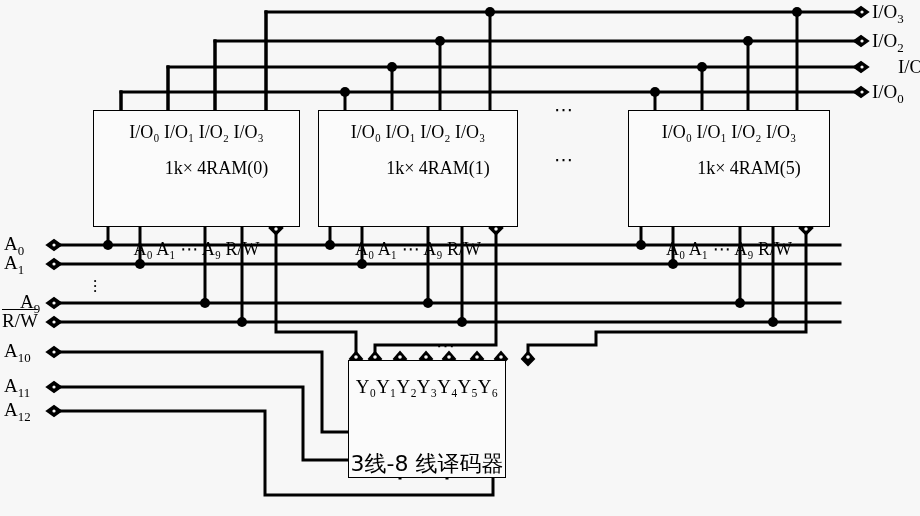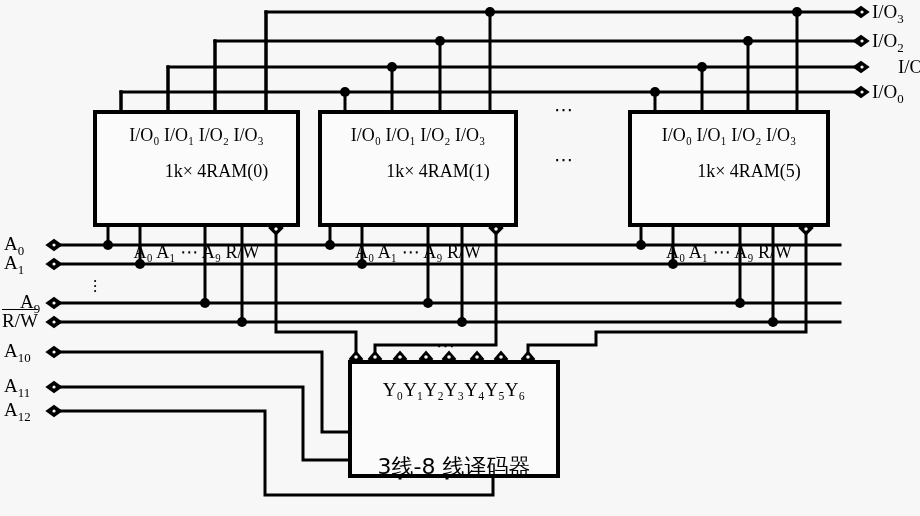--- a/index.html
+++ b/index.html
@@ -8,21 +8,21 @@
     background:#f7f7f7;
     font-family:"Liberation Serif","DejaVu Serif",serif;
     color:#000;
     overflow:hidden;
   }
   #stage{position:relative;width:920px;height:516px;}
   svg#wires{position:absolute;left:0;top:0;width:920px;height:516px;}
 
   .chipbox{
     position:absolute;
-    border:4px solid #000000;
+    border:1px solid #000000;
     background:#fbfbfb;
     box-sizing:border-box;
   }
   .chip-row{
     position:absolute;left:0;right:0;
     text-align:center;
     font-size:18px;
     line-height:1;
     white-space:nowrap;
   }
@@ -234,21 +234,21 @@
     <div class="chip-row r2">1k× 4RAM(1)</div>
     <div class="chip-row r3">A₀ A₁ ⋯ A₉ R/W</div>
   </div>
 
   <div class="chipbox" style="left:628px;top:110px;width:202px;height:117px;">
     <div class="chip-row r1">I/O₀ I/O₁ I/O₂ I/O₃</div>
     <div class="chip-row r2">1k× 4RAM(5)</div>
     <div class="chip-row r3">A₀ A₁ ⋯ A₉ R/W</div>
   </div>
 
-  <div class="chipbox" style="left:348px;top:360px;width:212px;height:118px;">
+  <div class="chipbox" style="left:348px;top:360px;width:158px;height:118px;">
     <div class="dec-row dec-r1">Y₀Y₁Y₂Y₃Y₄Y₅Y₆</div>
     <div class="dec-row dec-r3 cjk">3线-8 线译码器</div>
   </div>
 
   <div class="dots" style="left:554px;top:100px;">⋯</div>
   <div class="dots" style="left:554px;top:150px;">⋯</div>
   <div class="dots" style="left:436px;top:336px;">⋯</div>
 
   <div class="vdots" style="left:88px;top:274px;">
       <i>.</i>

